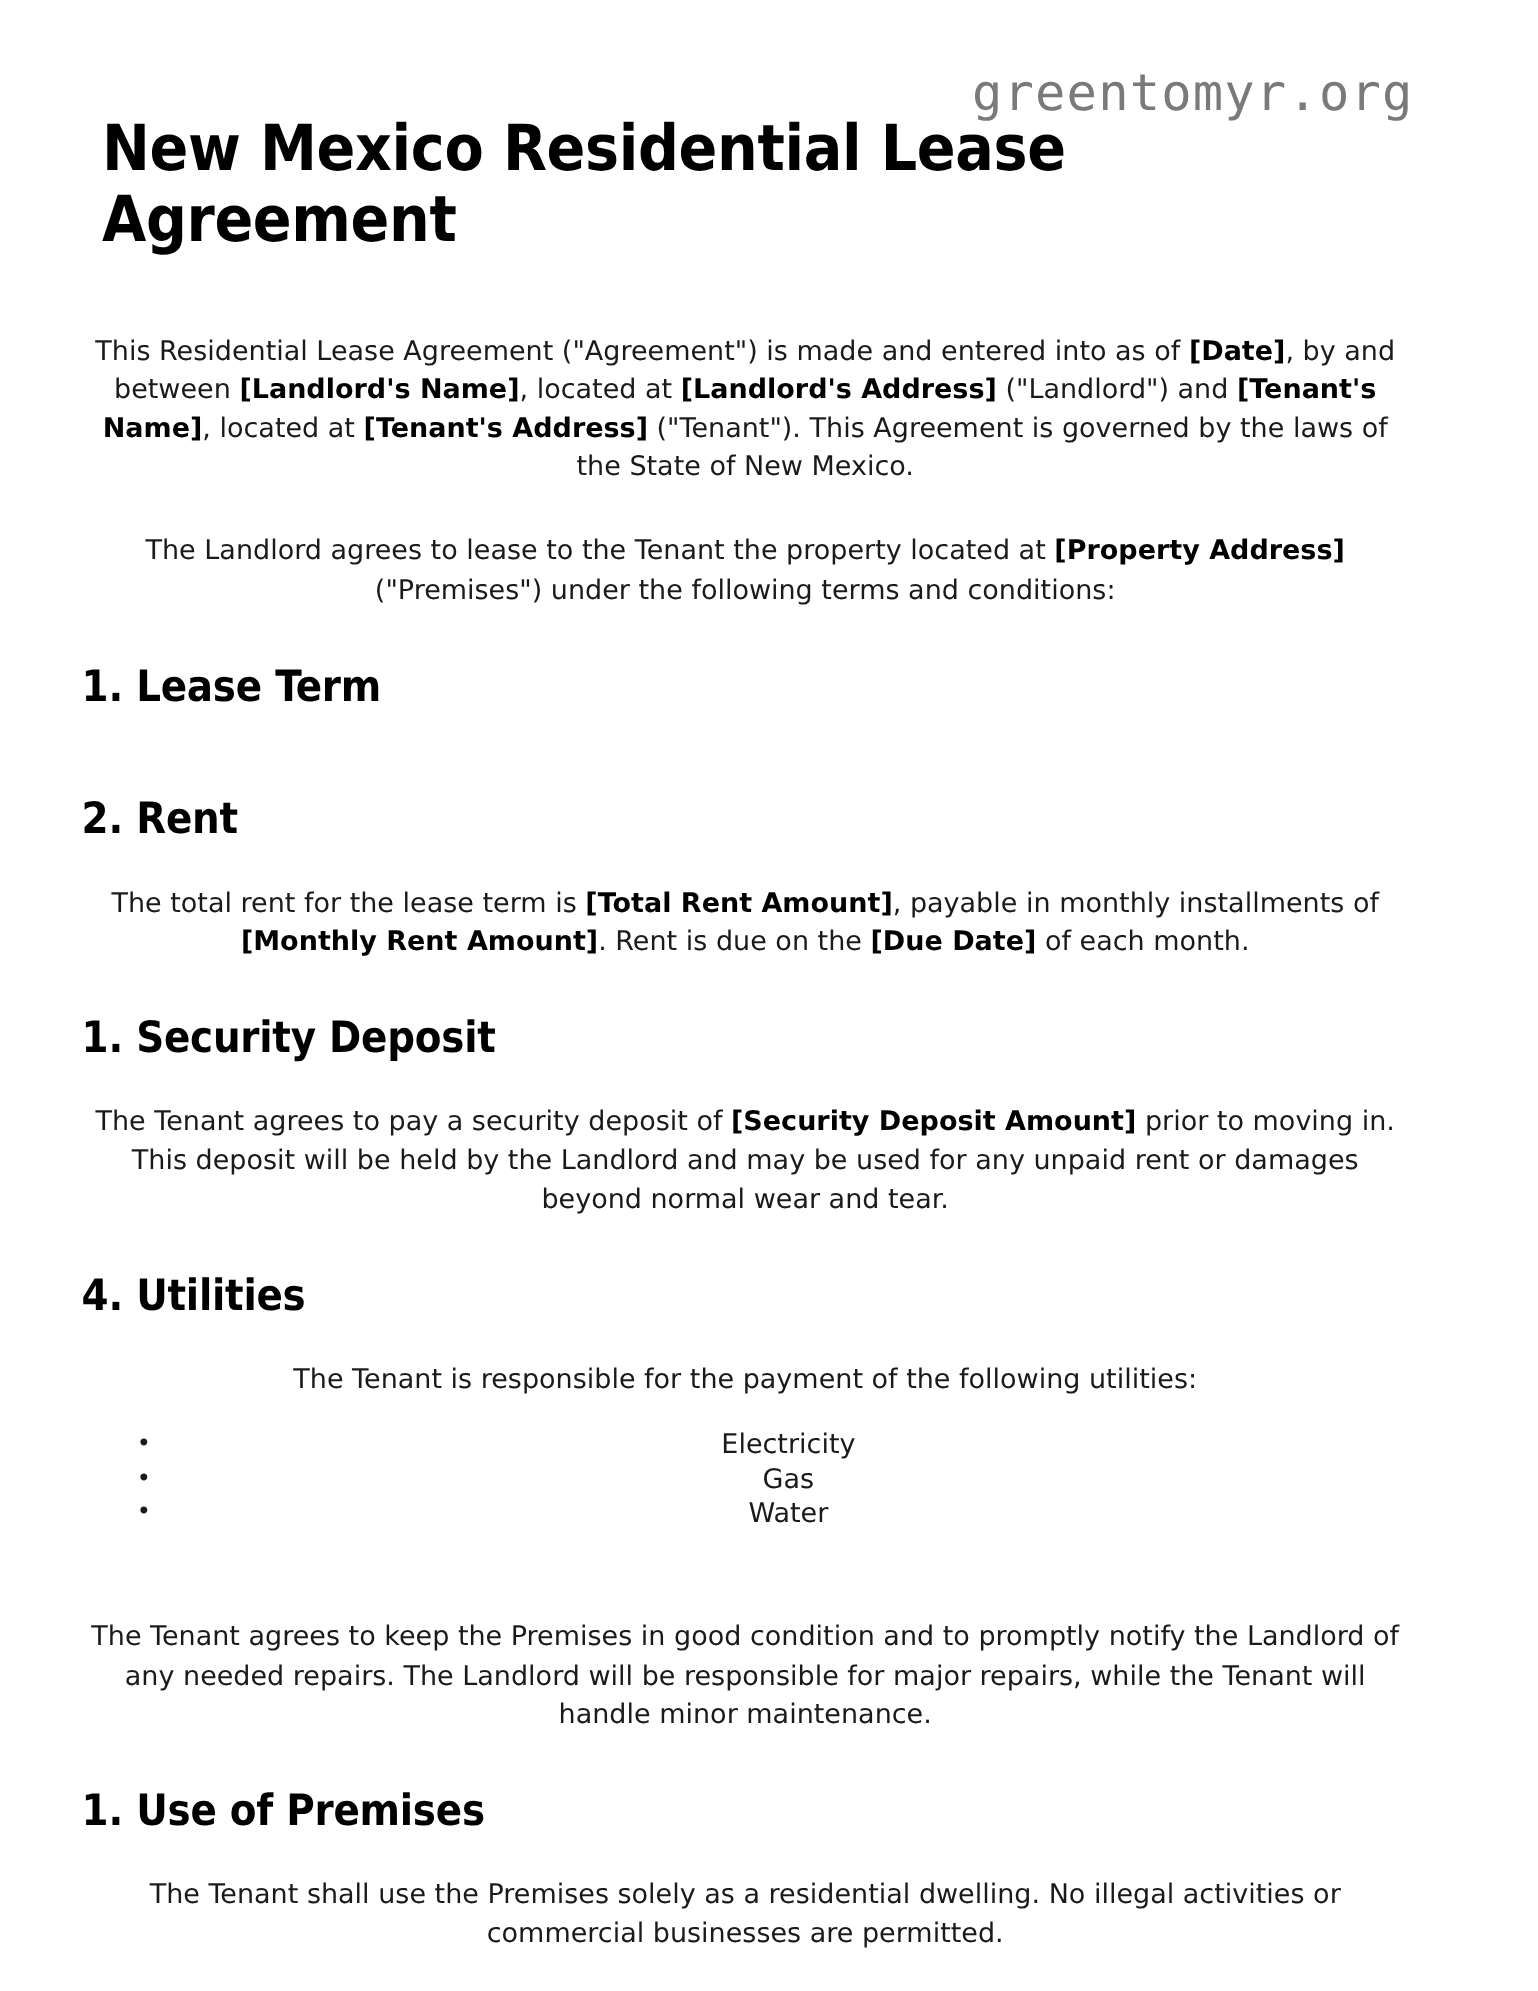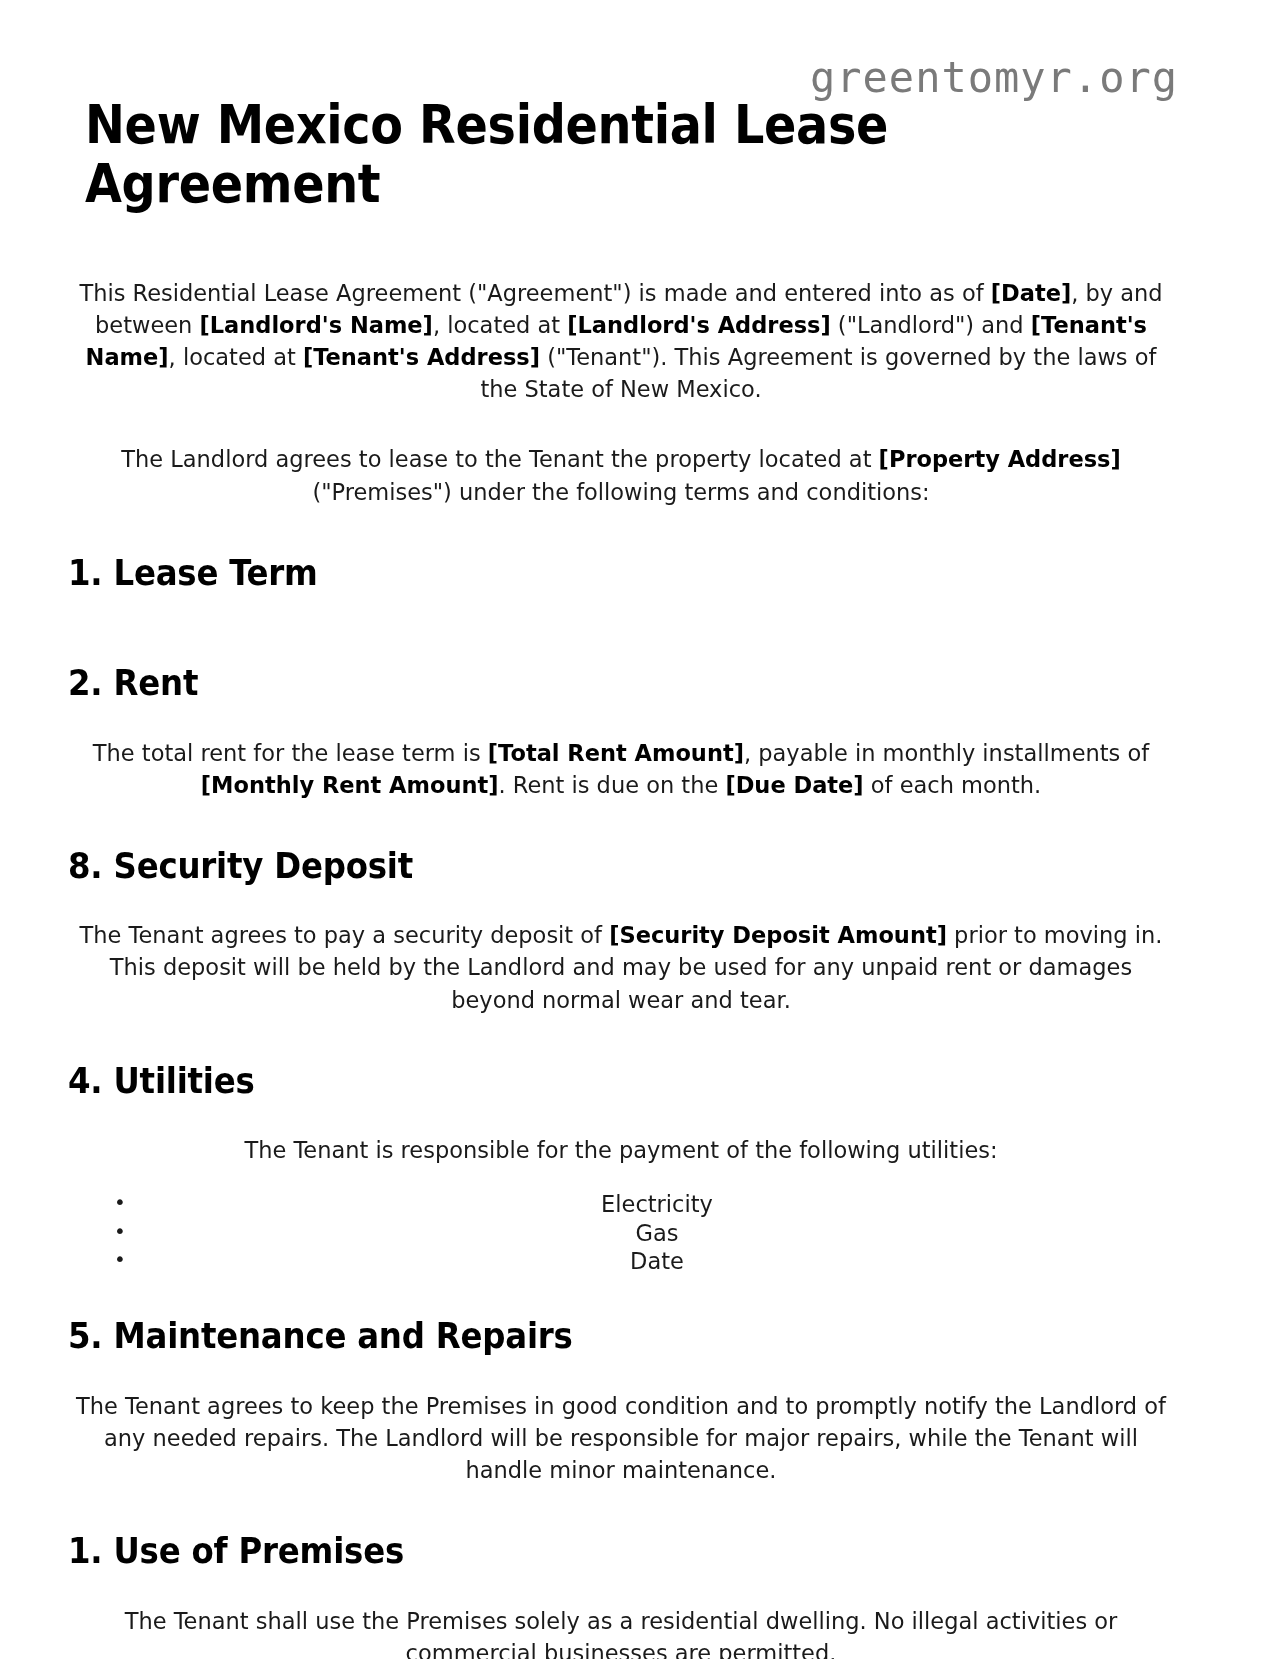--- a/index.html
+++ b/index.html
@@ -109,37 +109,36 @@
   <div class="gap-before-h2"></div>
   <h2 class="sec-title">1. Lease Term</h2>
   <div class="gap-after-h2"></div>
 
   <div class="gap-before-h2"></div>
   <h2 class="sec-title">2. Rent</h2>
   <div class="gap-after-h2"></div>
   <p class="body-text"><span>The total rent for the lease term is </span><b>[Total Rent Amount]</b><span>, payable in monthly installments of </span><b>[Monthly Rent Amount]</b><span>. Rent is due on the </span><b>[Due Date]</b><span> of each month.</span></p>
 
   <div class="gap-before-h2"></div>
-  <h2 class="sec-title">8. Security Deposit</h2>
+  <h2 class="sec-title">1. Security Deposit</h2>
   <div class="gap-after-h2"></div>
   <p class="body-text"><span>The Tenant agrees to pay a security deposit of </span><b>[Security Deposit Amount]</b><span> prior to moving in. This deposit will be held by the Landlord and may be used for any unpaid rent or damages beyond normal wear and tear.</span></p>
 
   <div class="gap-before-h2"></div>
   <h2 class="sec-title">4. Utilities</h2>
   <div class="gap-after-h2"></div>
   <p class="body-text">The Tenant is responsible for the payment of the following utilities:</p>
   <div class="gap-list"></div>
   <ul class="util-list">
     <li>Electricity</li>
     <li>Gas</li>
-    <li>Date</li>
+    <li>Water</li>
   </ul>
 
   <div class="gap-before-h2"></div>
-  <h2 class="sec-title">5. Maintenance and Repairs</h2>
   <div class="gap-after-h2"></div>
   <p class="body-text">The Tenant agrees to keep the Premises in good condition and to promptly notify the Landlord of any needed repairs. The Landlord will be responsible for major repairs, while the Tenant will handle minor maintenance.</p>
 
   <div class="gap-before-h2"></div>
   <h2 class="sec-title">1. Use of Premises</h2>
   <div class="gap-after-h2"></div>
   <p class="body-text">The Tenant shall use the Premises solely as a residential dwelling. No illegal activities or commercial businesses are permitted.</p>
 
 </div>
 

